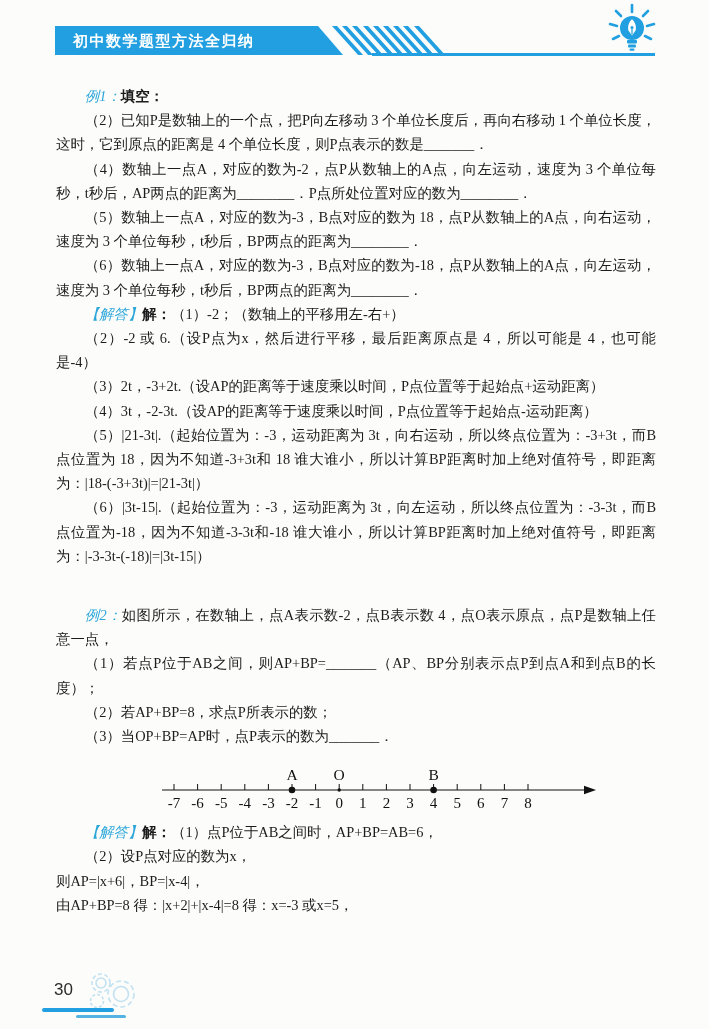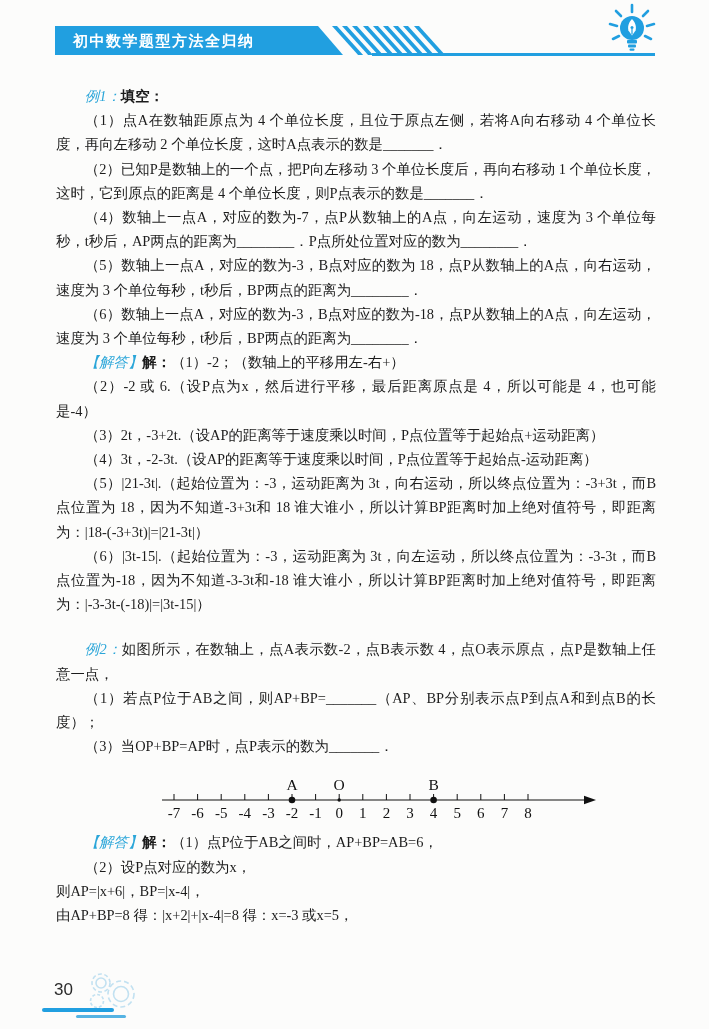--- a/index.html
+++ b/index.html
@@ -14,21 +14,21 @@
   .stripes .st{display:inline-block;width:5px;height:29px;margin-right:5.2px;background:#219fe0;
           transform:skewX(42deg);transform-origin:top left;}
   .header-underline{position:absolute;left:372px;top:53px;width:283px;height:2.6px;background:#219fe0;}
   .bulb{position:absolute;left:608px;top:3px;}
   
   .content{position:absolute;left:56px;top:84px;width:600px;font-size:14.4px;line-height:24.2px;text-align:justify;}
   .para{margin:0;}
   .indent{text-indent:2em;}
   .tag{color:#2ba6d9;font-style:italic;}
   .bold{font-weight:bold;}
-  .gap-top{margin-top:21px;}
+  .gap-top{margin-top:35px;}
   .numberline-wrap{margin:10px 0 4px 106px;height:58px;}
   
   .pagenum{position:absolute;left:54px;top:980px;font-family:"Liberation Sans","DejaVu Sans",sans-serif;
            font-size:17px;color:#2b2b2b;}
   .gears{position:absolute;left:82px;top:971px;}
   .fline1{position:absolute;left:42px;top:1008px;width:72px;height:3.5px;background:#219fe0;border-radius:2px;}
   .fline2{position:absolute;left:76px;top:1015px;width:50px;height:2.6px;background:#55b3e3;border-radius:2px;}
 </style>
 </head>
 <body>
@@ -60,37 +60,37 @@
       <path d="M24 16 C27 19 28.6 23 27.6 27.5 L24 32.5 L20.4 27.5 C19.4 23 21 19 24 16 Z" fill="#ffffff"></path>
       <circle cx="24" cy="24.5" r="1.5" fill="#219fe0"></circle>
       <line x1="24" y1="26" x2="24" y2="31.5" stroke="#219fe0" stroke-width="1.2"></line>
     </svg>
   </div>
 
   <div class="content">
 
     <p class="para indent"><span class="tag">例1：</span><span class="bold">填空：</span></p>
 
-    <p class="para indent">（1）点A在数轴距原点为 4 个单位长度，且位于原点左侧，若将A向右移动 4 个单位长度，再向左移动 2 个单位长度，这时A点表示的数是_______．</p>
     <p class="para indent">（2）已知P是数轴上的一个点，把P向左移动 3 个单位长度后，再向右移动 1 个单位长度，这时，它到原点的距离是 4 个单位长度，则P点表示的数是_______．</p>
-    <p class="para indent">（4）数轴上一点A，对应的数为-7，点P从数轴上的A点，向左运动，速度为 3 个单位每秒，t秒后，AP两点的距离为________．P点所处位置对应的数为________．</p>
+    <p class="para indent">（4）数轴上一点A，对应的数为-2，点P从数轴上的A点，向左运动，速度为 3 个单位每秒，t秒后，AP两点的距离为________．P点所处位置对应的数为________．</p>
     <p class="para indent">（5）数轴上一点A，对应的数为-3，B点对应的数为 18，点P从数轴上的A点，向右运动，速度为 3 个单位每秒，t秒后，BP两点的距离为________．</p>
     <p class="para indent">（6）数轴上一点A，对应的数为-3，B点对应的数为-18，点P从数轴上的A点，向左运动，速度为 3 个单位每秒，t秒后，BP两点的距离为________．</p>
 
     <p class="para indent"><span class="tag">【解答】</span><span class="bold">解：</span><span>（1）-2；（数轴上的平移用左-右+）</span></p>
 
     <p class="para indent">（2）-2 或 6.（设P点为x，然后进行平移，最后距离原点是 4，所以可能是 4，也可能是-4）</p>
     <p class="para indent">（3）2t，-3+2t.（设AP的距离等于速度乘以时间，P点位置等于起始点+运动距离）</p>
     <p class="para indent">（4）3t，-2-3t.（设AP的距离等于速度乘以时间，P点位置等于起始点-运动距离）</p>
     <p class="para indent">（5）|21-3t|.（起始位置为：-3，运动距离为 3t，向右运动，所以终点位置为：-3+3t，而B点位置为 18，因为不知道-3+3t和 18 谁大谁小，所以计算BP距离时加上绝对值符号，即距离为：|18-(-3+3t)|=|21-3t|）</p>
     <p class="para indent">（6）|3t-15|.（起始位置为：-3，运动距离为 3t，向左运动，所以终点位置为：-3-3t，而B点位置为-18，因为不知道-3-3t和-18 谁大谁小，所以计算BP距离时加上绝对值符号，即距离为：|-3-3t-(-18)|=|3t-15|）</p>
 
     <p class="para indent gap-top"><span class="tag">例2：</span><span>如图所示，在数轴上，点A表示数-2，点B表示数 4，点O表示原点，点P是数轴上任意一点，</span></p>
 
     <p class="para indent">（1）若点P位于AB之间，则AP+BP=_______（AP、BP分别表示点P到点A和到点B的长度）；</p>
+    <p class="para indent">（2）若AP+BP=8，求点P所表示的数；</p>
     <p class="para indent">（3）当OP+BP=AP时，点P表示的数为_______．</p>
 
     <div class="numberline-wrap"><svg width="436" height="58">
           <line x1="0" y1="32" x2="423" y2="32" stroke="#111" stroke-width="1.2"></line>
           <path d="M422 27.8 L434 32 L422 36.2 Z" fill="#111"></path>
           <line x1="12" y1="26" x2="12" y2="32" stroke="#111" stroke-width="1"></line>
           <text x="12" y="50" text-anchor="middle" font-size="15" font-family="&quot;Liberation Serif&quot;,&quot;DejaVu Serif&quot;,serif" fill="#111">-7</text>
           <line x1="35.6" y1="26" x2="35.6" y2="32" stroke="#111" stroke-width="1"></line>
           <text x="35.6" y="50" text-anchor="middle" font-size="15" font-family="&quot;Liberation Serif&quot;,&quot;DejaVu Serif&quot;,serif" fill="#111">-6</text>
           <line x1="59.2" y1="26" x2="59.2" y2="32" stroke="#111" stroke-width="1"></line>

